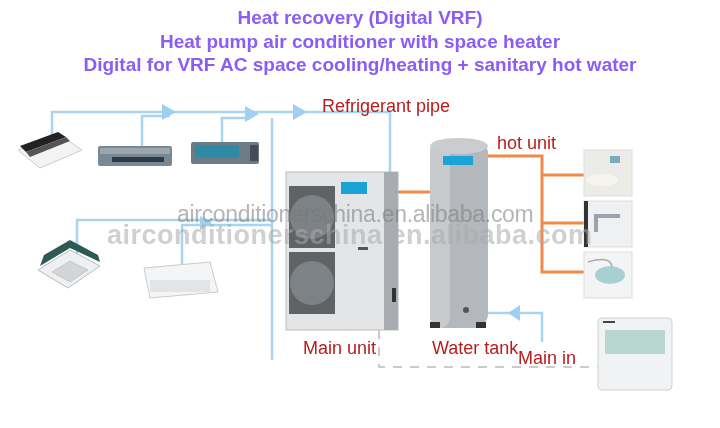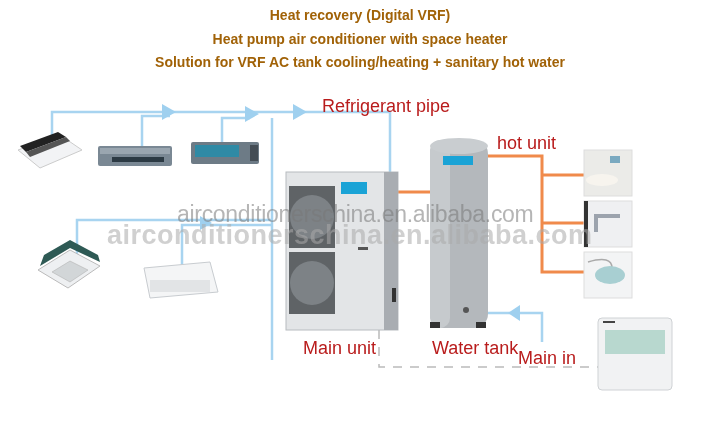--- a/index.html
+++ b/index.html
@@ -1,31 +1,31 @@
 <!DOCTYPE html>
 <html><head>
 <meta charset="utf-8">
 <style>
   html, body { margin: 0; padding: 0; background: #ffffff; }
   body { width: 720px; height: 428px; position: relative; overflow: hidden; font-family: "Liberation Sans", sans-serif; }
-  .title { position: absolute; left: 0; width: 720px; text-align: center; font-weight: bold; font-size: 14px; color: #a16207; }
+  .title { position: absolute; left: 0; width: 720px; text-align: center; font-weight: bold; font-size: 19px; color: #8b5cf6; }
   .t1 { top: 7px; }
   .t2 { top: 31px; }
   .t3 { top: 54px; }
   svg.diagram { position: absolute; left: 0; top: 0; }
   .label { position: absolute; font-size: 18px; color: #b91c1c; white-space: nowrap; }
   .wm1 { position: absolute; left: 177px; top: 201px; font-size: 23px; color: rgba(120,120,120,0.55); letter-spacing: -0.3px; white-space: nowrap; }
   .wm2 { position: absolute; left: 107px; top: 220px; font-size: 27px; font-weight: bold; color: rgba(170,170,170,0.55); letter-spacing: 0.5px; white-space: nowrap; }
 </style>
 </head>
 <body>
 
 <div class="title t1">Heat recovery (Digital VRF)</div>
 <div class="title t2">Heat pump air conditioner with space heater</div>
-<div class="title t3">Solution for VRF AC tank cooling/heating + sanitary hot water</div>
+<div class="title t3">Digital for VRF AC space cooling/heating + sanitary hot water</div>
 
 <svg class="diagram" width="720" height="428" viewBox="0 0 720 428">
 
   <g fill="none" stroke="#a8d4f0" stroke-width="2.5">
     <path d="M52 140 V112 H390 V300"></path>
     <path d="M142 148 V116 H170"></path>
     <path d="M222 145 V118 H250"></path>
     <path d="M272 118 V360"></path>
     <path d="M77 258 V220 H272"></path>
     <path d="M182 265 V225 H272"></path>

